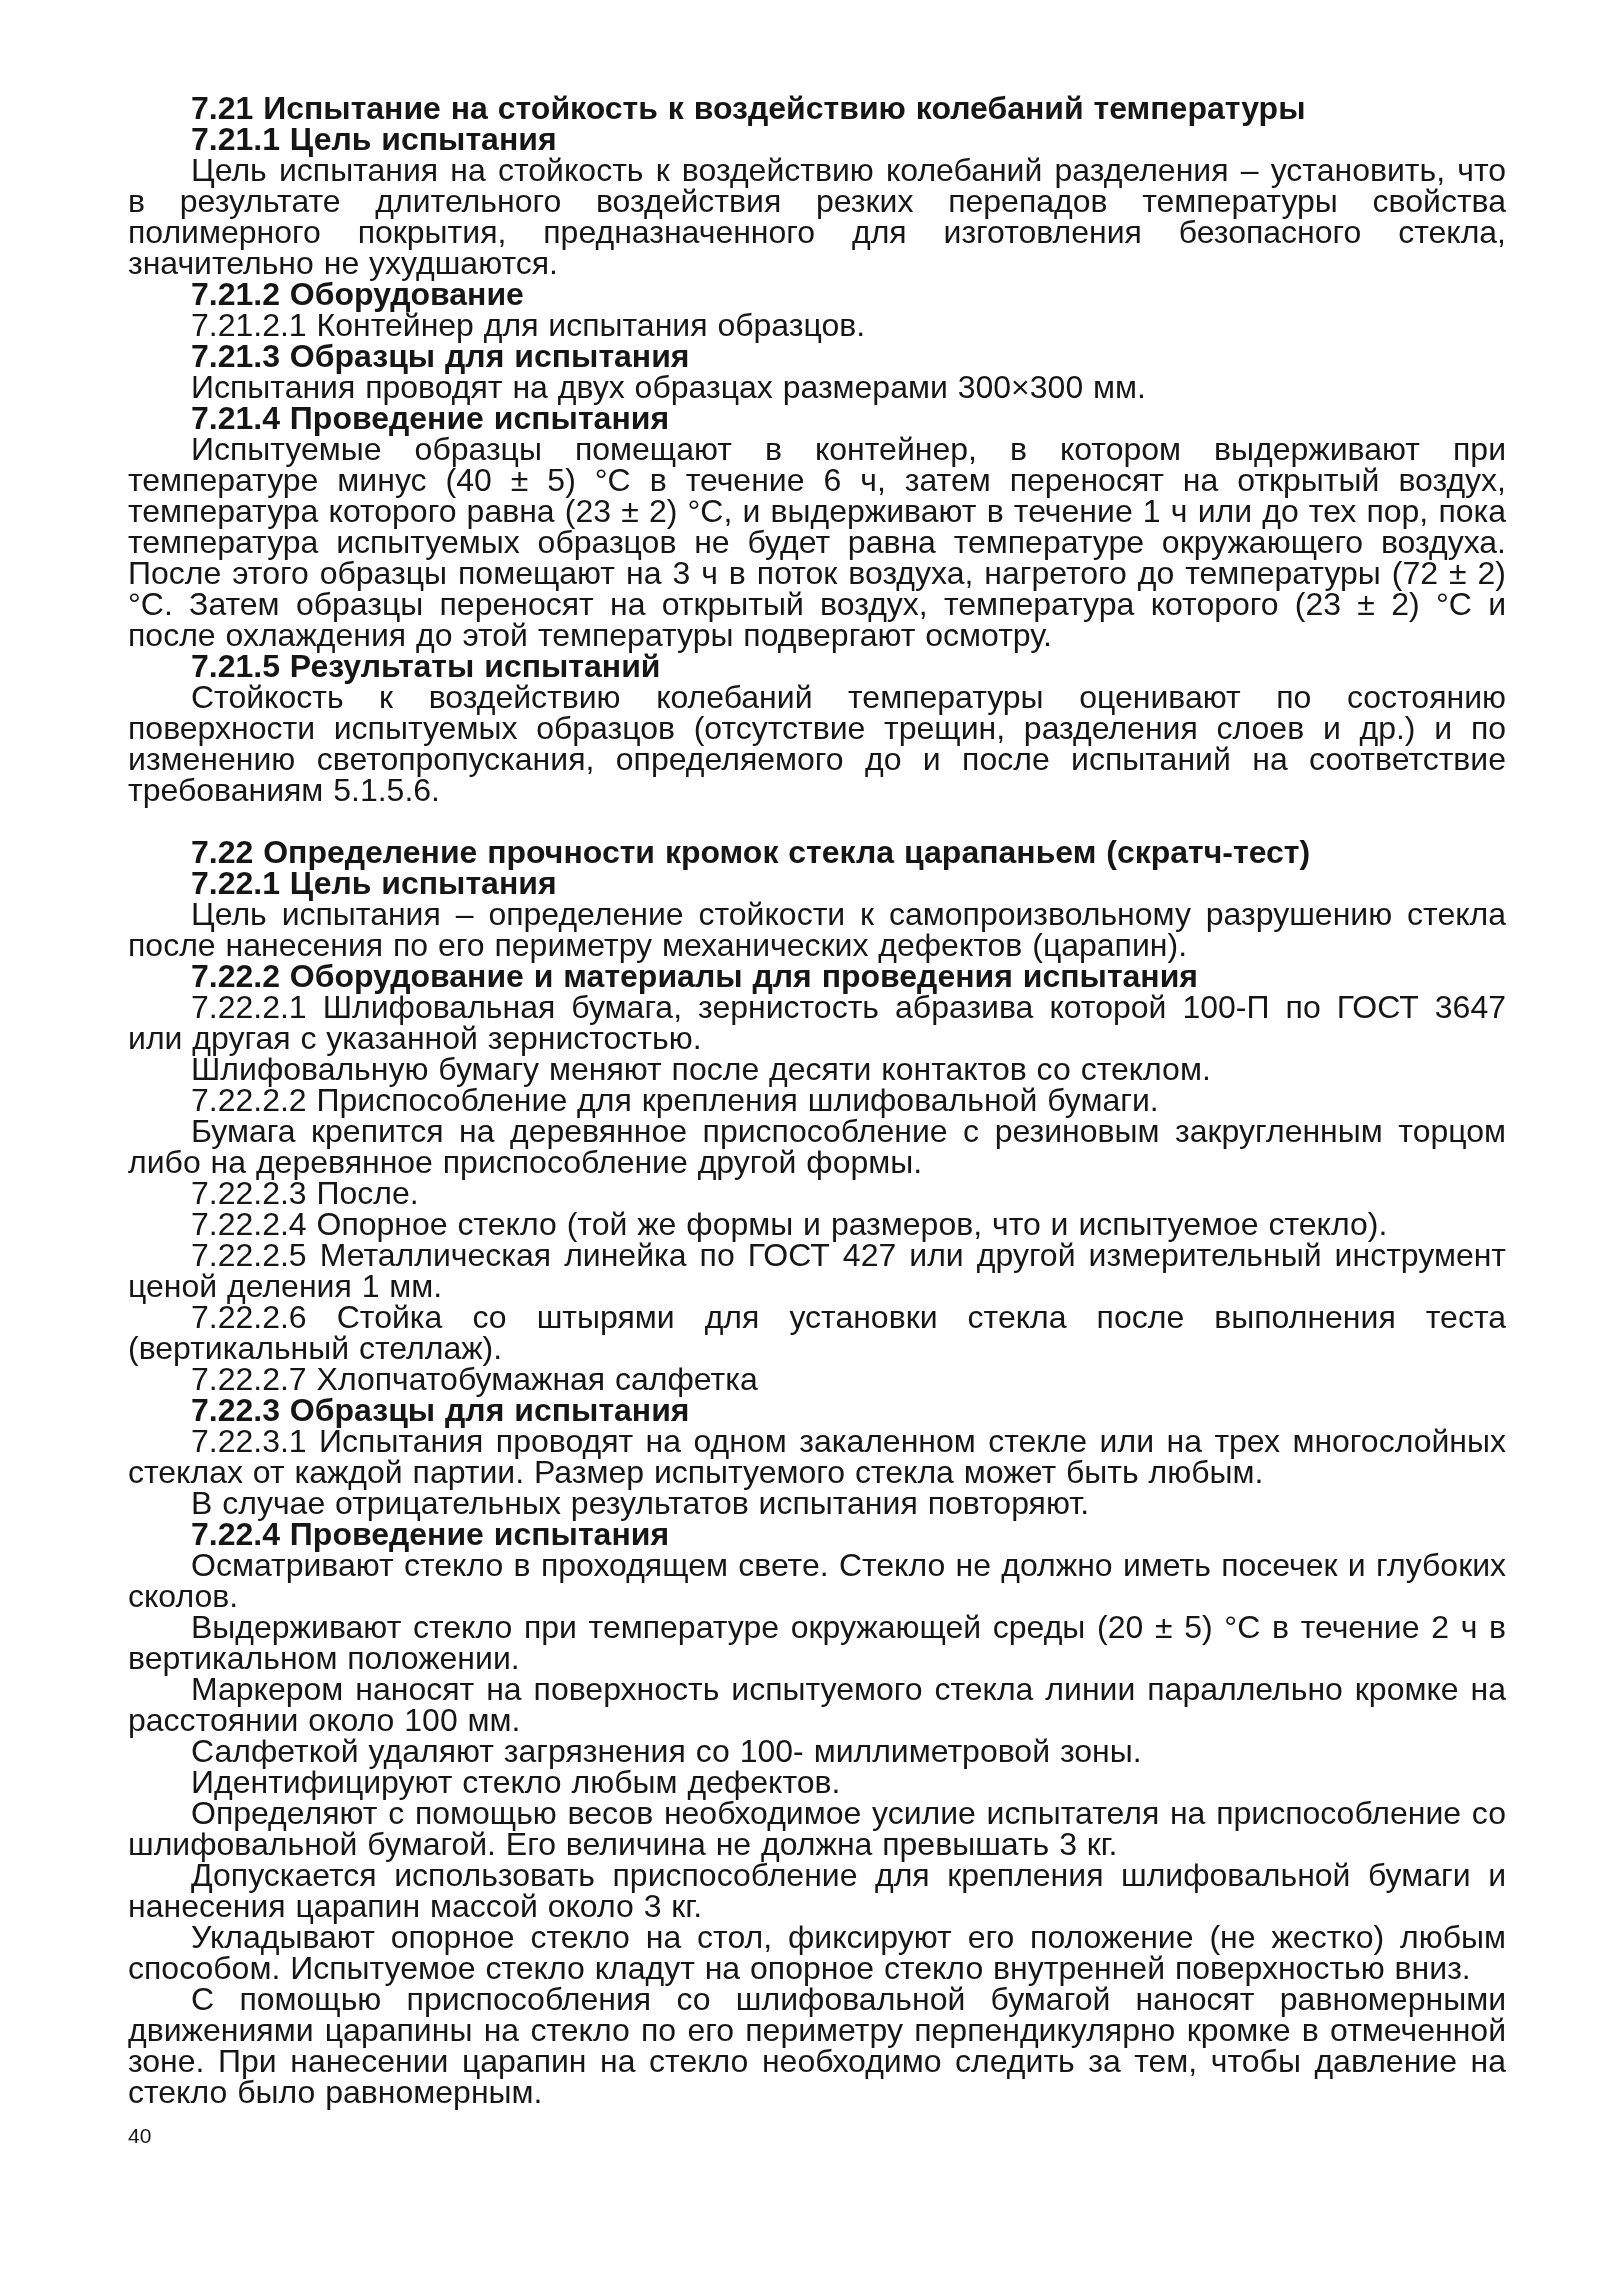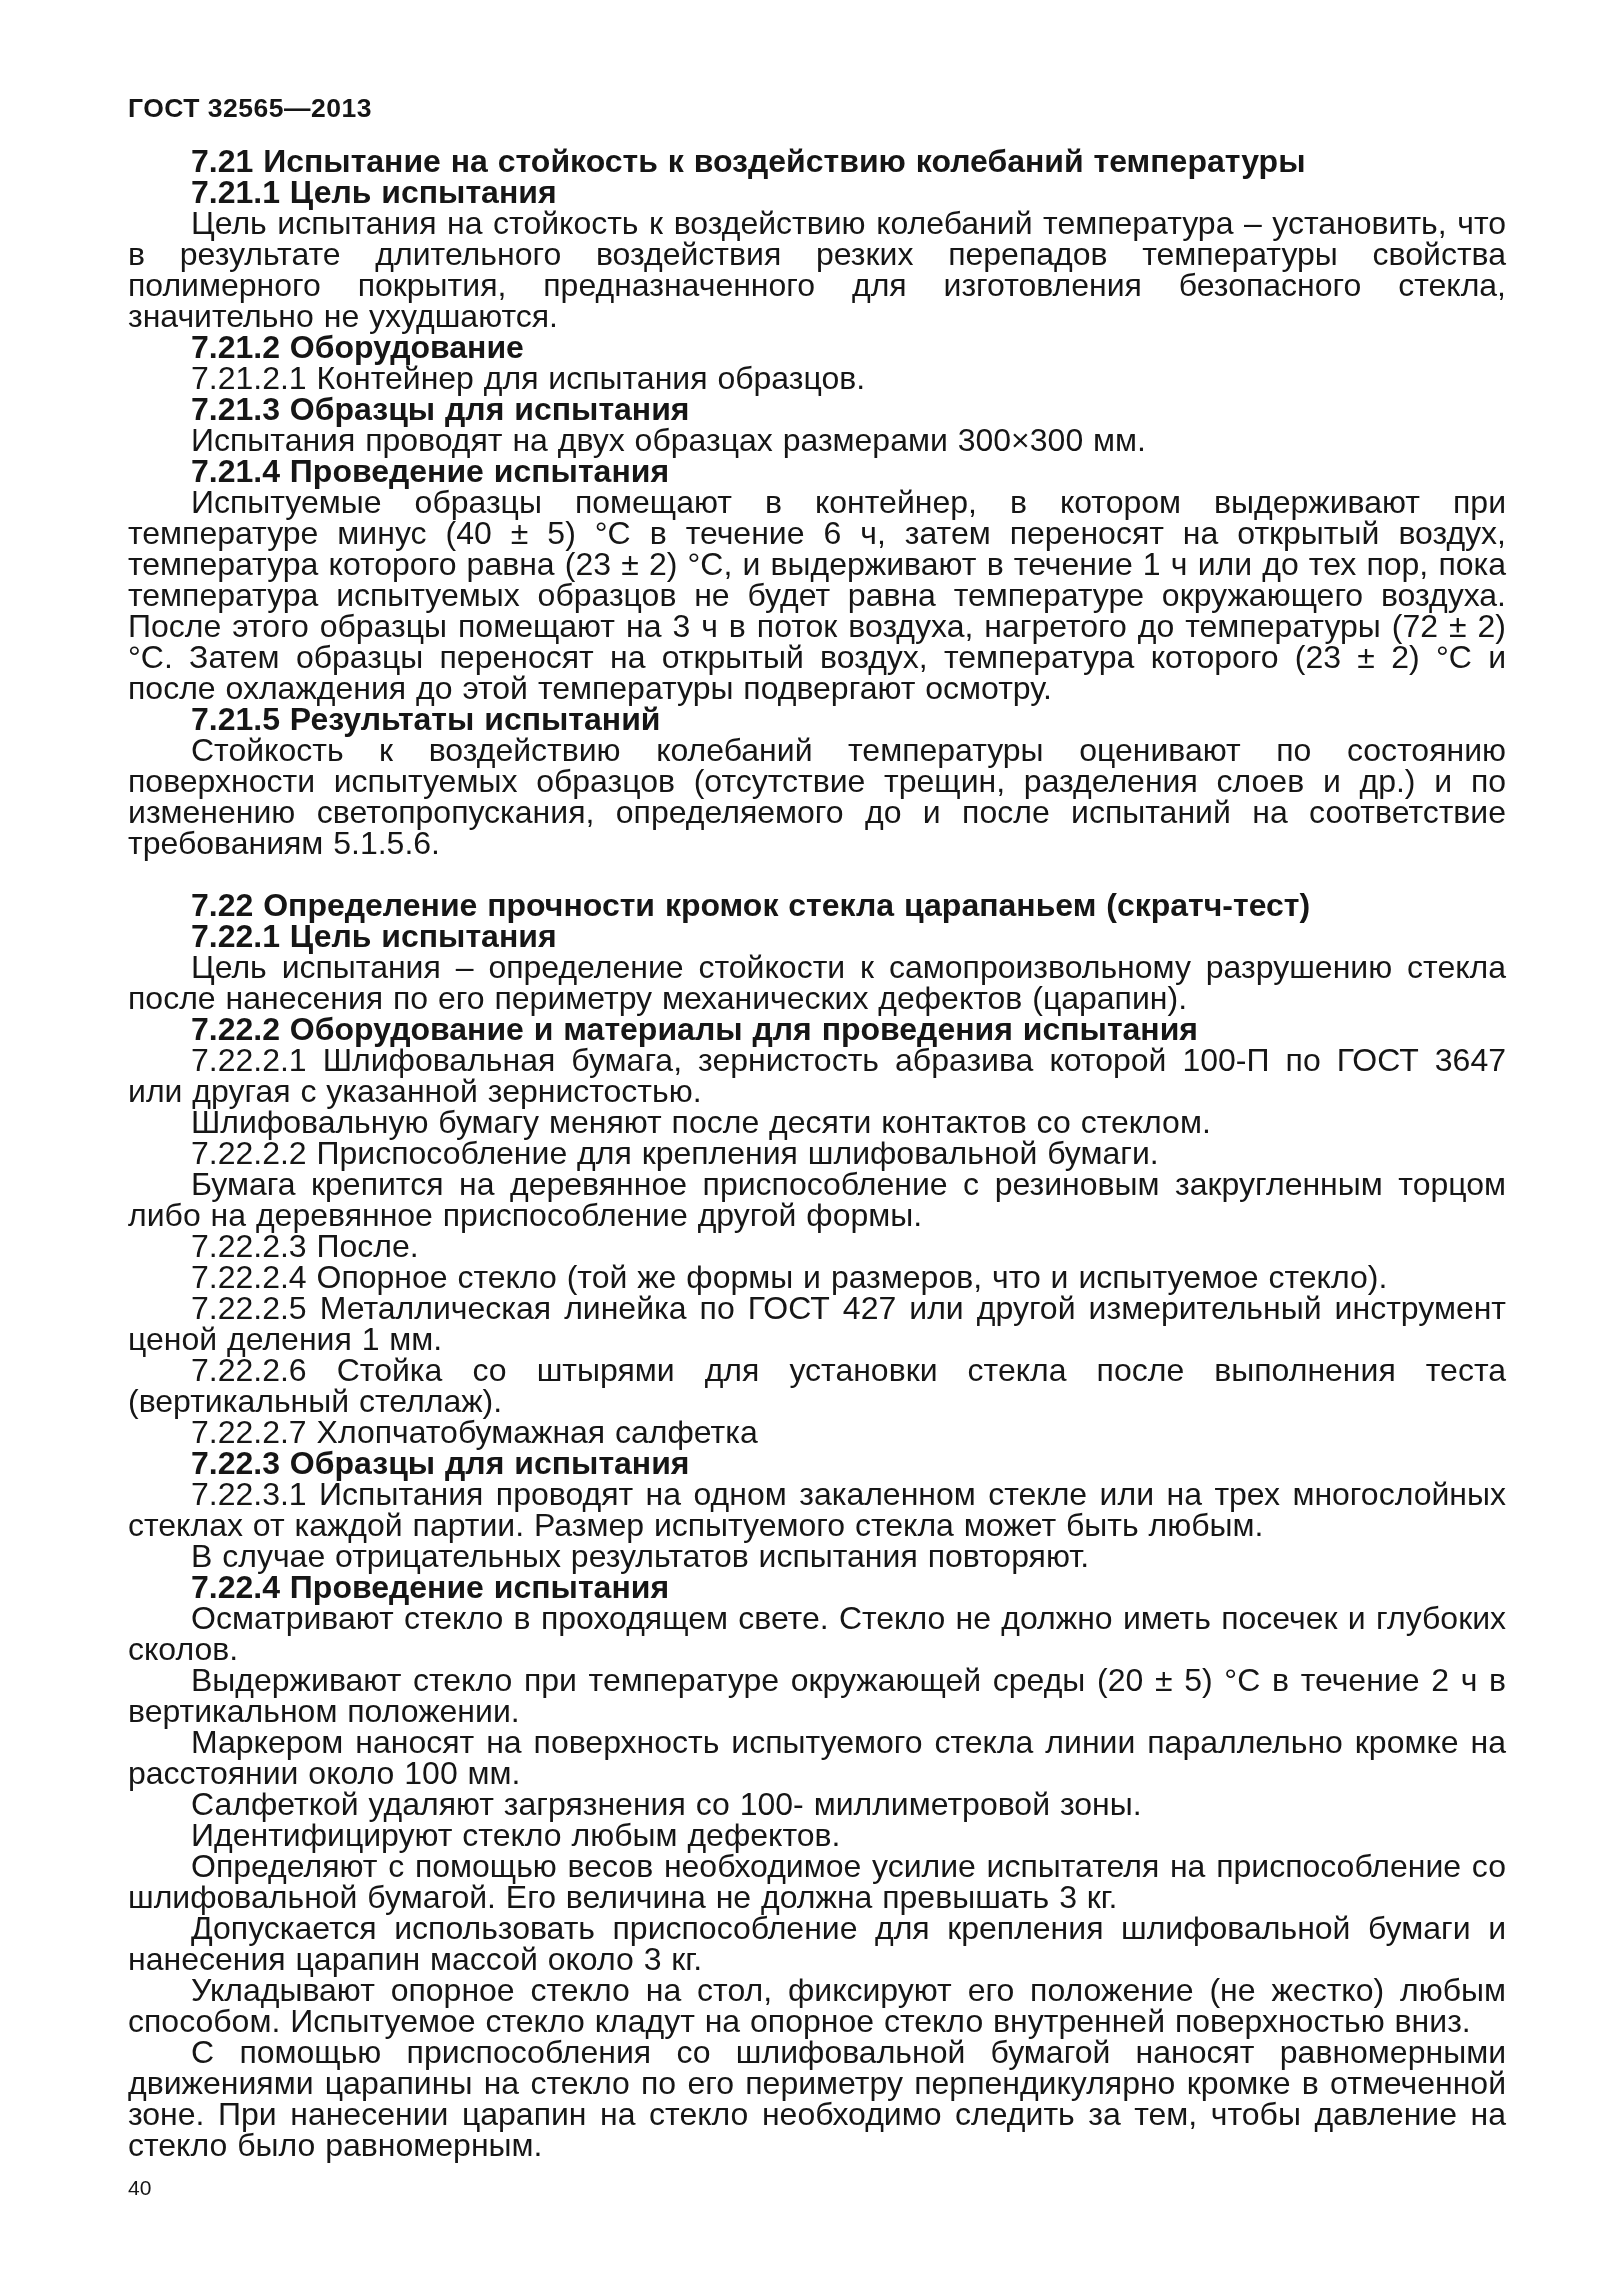--- a/index.html
+++ b/index.html
@@ -41,27 +41,26 @@
   .page-number {
     font-size: 21px;
     line-height: 31px;
     margin-top: 11.8px;
   }
 </style>
 </head>
 <body>
 
 <div class="page">
-  <div class="doc-header">ГОСТ 32565—2013</div>
 
   <div class="content">
       <div class="section">
         <p class="para heading">7.21 Испытание на стойкость к воздействию колебаний температуры</p>
         <p class="para heading">7.21.1 Цель испытания</p>
-        <p class="para body">Цель испытания на стойкость к воздействию колебаний температура – установить, что в результате длительного воздействия резких перепадов температуры свойства полимерного покрытия, предназначенного для изготовления безопасного стекла, значительно не ухудшаются.</p>
+        <p class="para body">Цель испытания на стойкость к воздействию колебаний разделения – установить, что в результате длительного воздействия резких перепадов температуры свойства полимерного покрытия, предназначенного для изготовления безопасного стекла, значительно не ухудшаются.</p>
         <p class="para heading">7.21.2 Оборудование</p>
         <p class="para body">7.21.2.1 Контейнер для испытания образцов.</p>
         <p class="para heading">7.21.3 Образцы для испытания</p>
         <p class="para body">Испытания проводят на двух образцах размерами 300×300 мм.</p>
         <p class="para heading">7.21.4 Проведение испытания</p>
         <p class="para body">Испытуемые образцы помещают в контейнер, в котором выдерживают при температуре минус (40 ± 5) °С в течение 6 ч, затем переносят на открытый воздух, температура которого равна (23 ± 2) °С, и выдерживают в течение 1 ч или до тех пор, пока температура испытуемых образцов не будет равна температуре окружающего воздуха. После этого образцы помещают на 3 ч в поток воздуха, нагретого до температуры (72 ± 2) °С. Затем образцы переносят на открытый воздух, температура которого (23 ± 2) °С и после охлаждения до этой температуры подвергают осмотру.</p>
         <p class="para heading">7.21.5 Результаты испытаний</p>
         <p class="para body">Стойкость к воздействию колебаний температуры оценивают по состоянию поверхности испытуемых образцов (отсутствие трещин, разделения слоев и др.) и по изменению светопропускания, определяемого до и после испытаний на соответствие требованиям 5.1.5.6.</p>
       </div>
       <div class="section">

